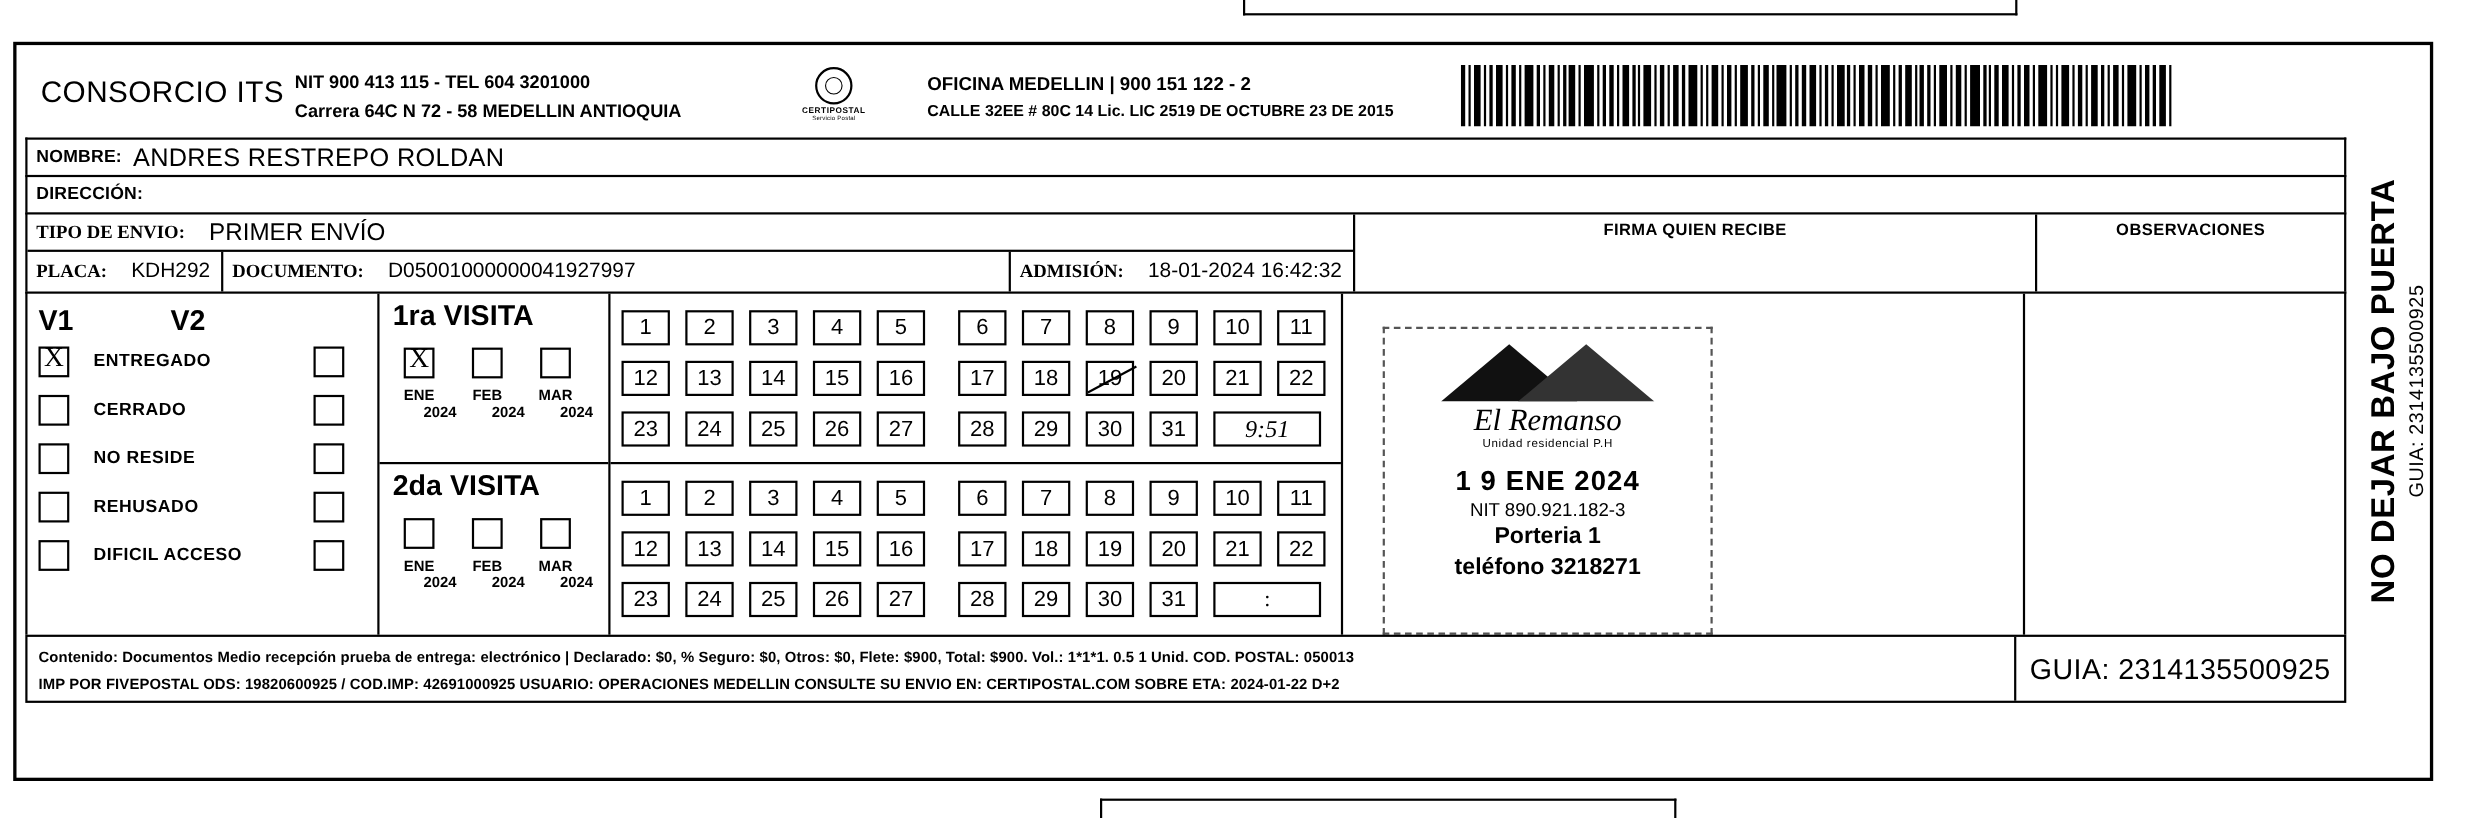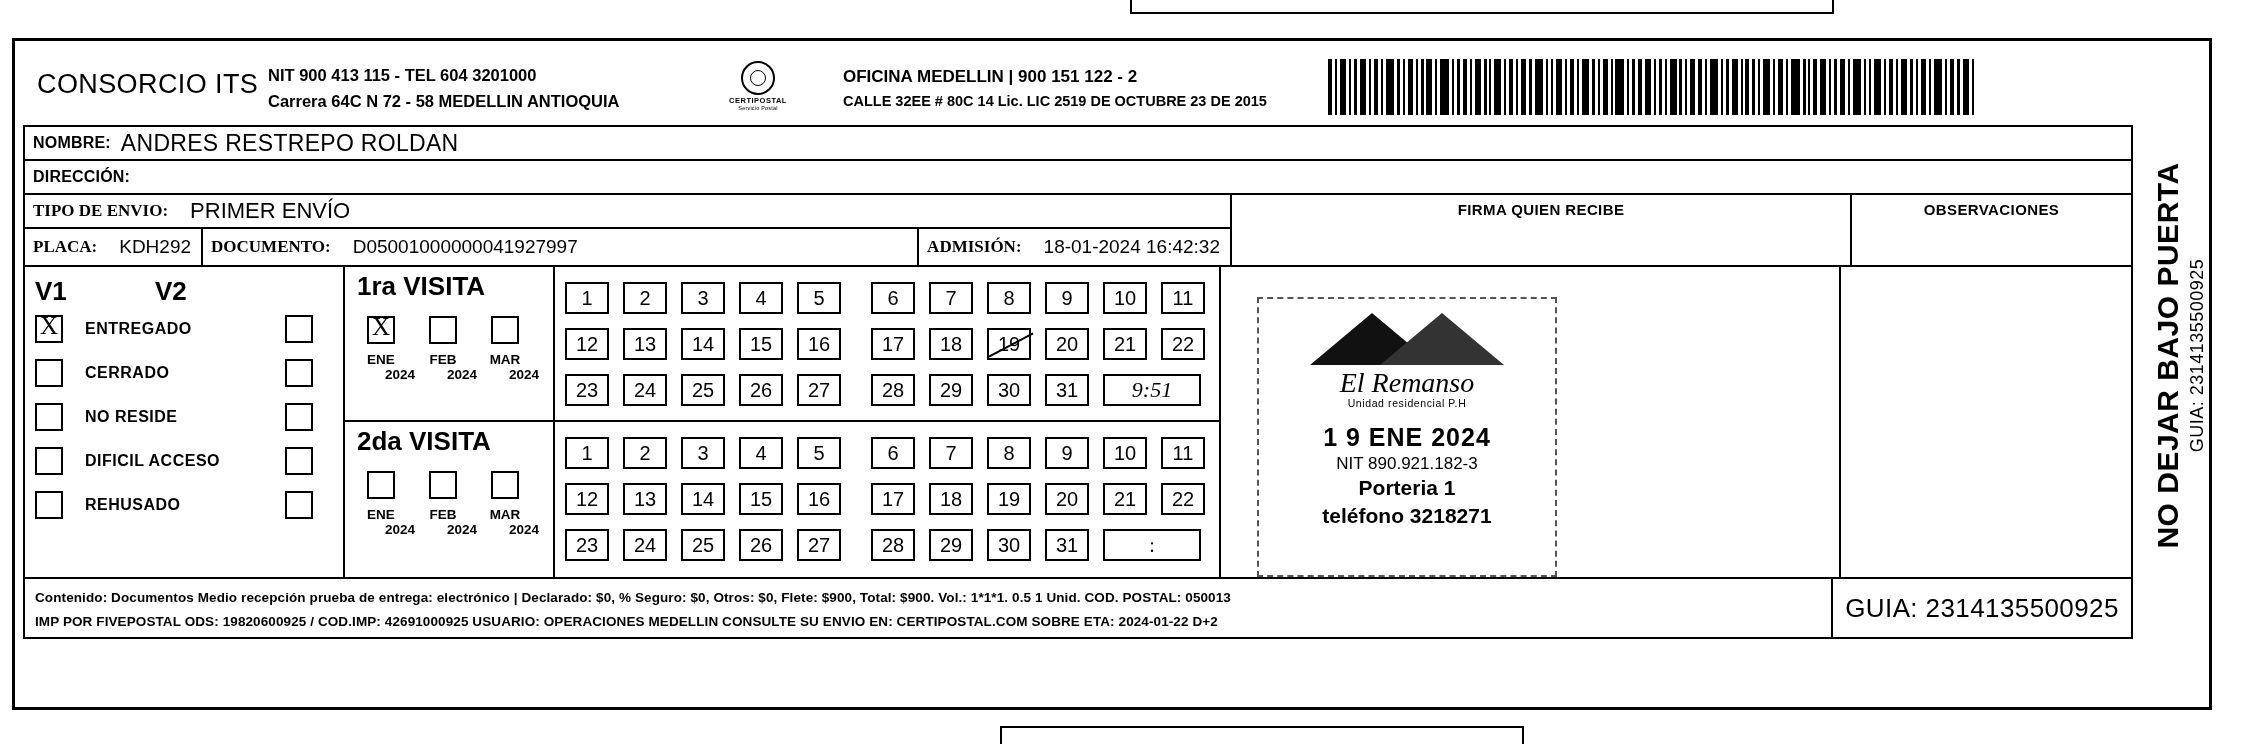--- a/index.html
+++ b/index.html
@@ -741,26 +741,26 @@
               <div class="name">CERRADO</div>
               <div class="cb"></div>
             </div>
             <div class="strow">
               <div class="cb"></div>
               <div class="name">NO RESIDE</div>
               <div class="cb"></div>
             </div>
             <div class="strow">
               <div class="cb"></div>
-              <div class="name">DIFICIL ACCESO</div>
+              <div class="name">REHUSADO</div>
               <div class="cb"></div>
             </div>
             <div class="strow">
               <div class="cb"></div>
-              <div class="name">REHUSADO</div>
+              <div class="name">DIFICIL ACCESO</div>
               <div class="cb"></div>
             </div>
           </div>
       </div>
 
       <div class="visits">
         <div class="visit-block top">
           <div class="visit-title">1ra VISITA</div>
           <div class="months" id="v1-months">
               <div class="month">

